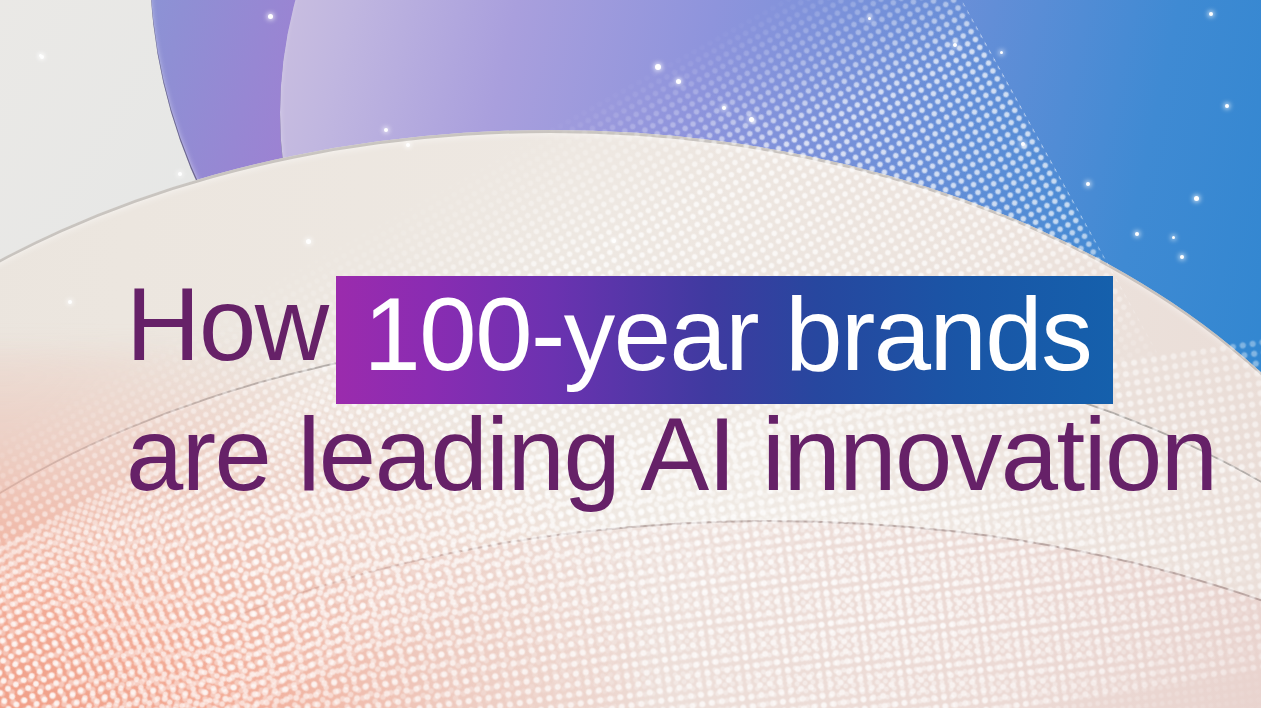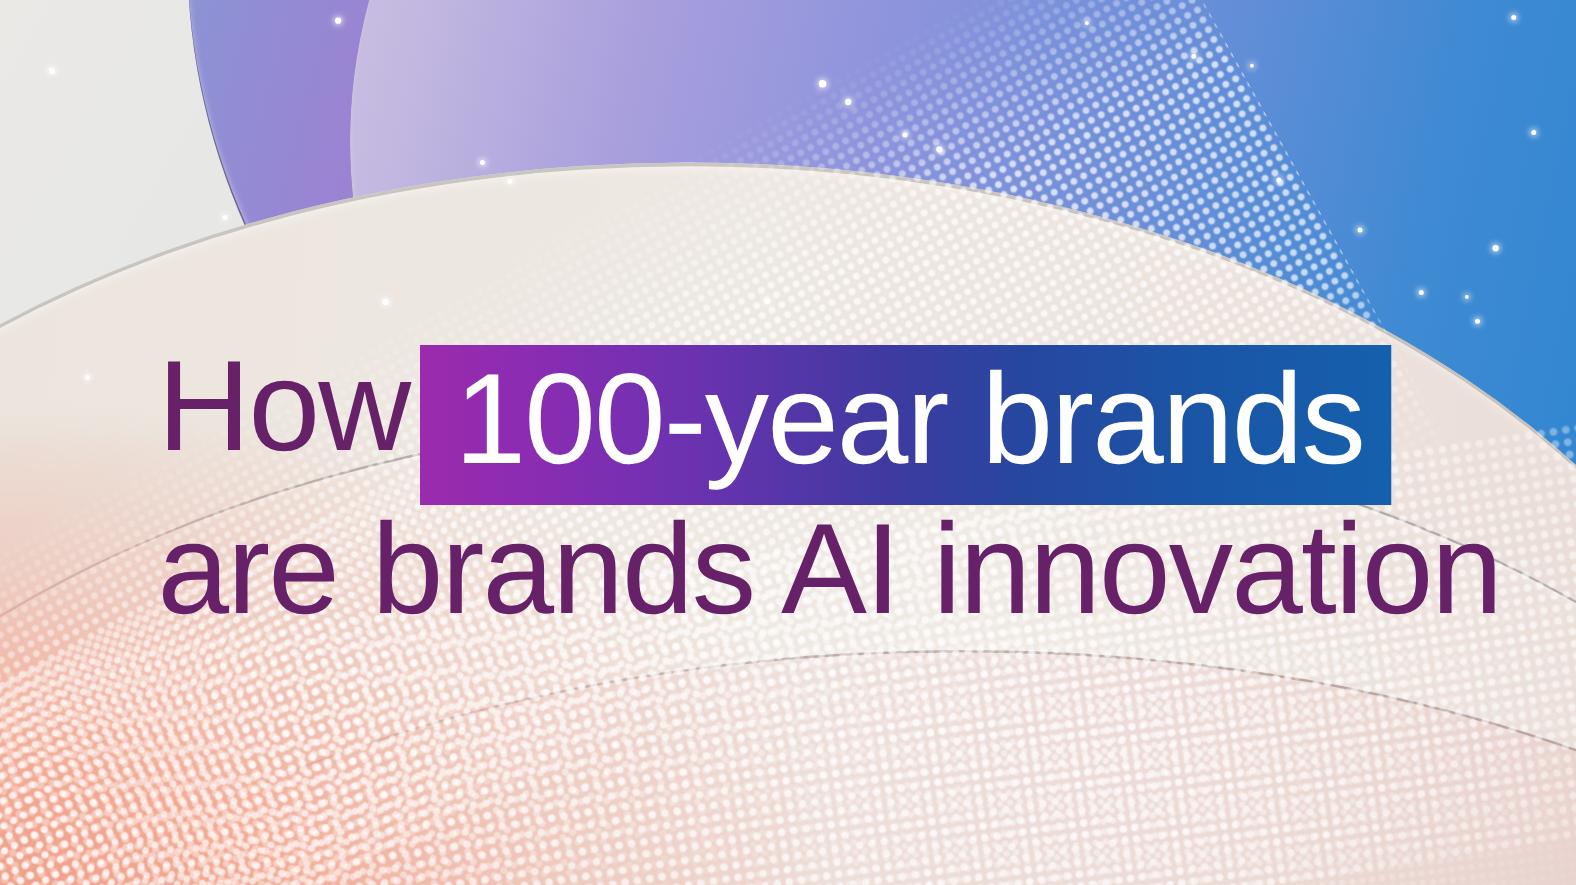--- a/index.html
+++ b/index.html
@@ -350,16 +350,16 @@
     <div class="sparkle" style="left:1225px;top:104px;width:4px;height:4px;"></div>
     <div class="sparkle" style="left:1209px;top:12px;width:4px;height:4px;"></div>
     <div class="sparkle" style="left:1135px;top:232px;width:4px;height:4px;"></div>
     <div class="sparkle" style="left:1172px;top:236px;width:3px;height:3px;"></div>
     <div class="sparkle" style="left:1180px;top:255px;width:4px;height:4px;"></div>
     <div class="sparkle" style="left:868px;top:17px;width:3px;height:3px;"></div>
   </div>
 
   <div class="headline">
     <div class="line line-1"><span class="hl-plain">How</span><span class="hl-band">100-year brands</span></div>
-    <div class="line line-2">are brands AI innovation</div>
+    <div class="line line-2">are leading AI innovation</div>
   </div>
 
 </div>
 
 </body></html>

